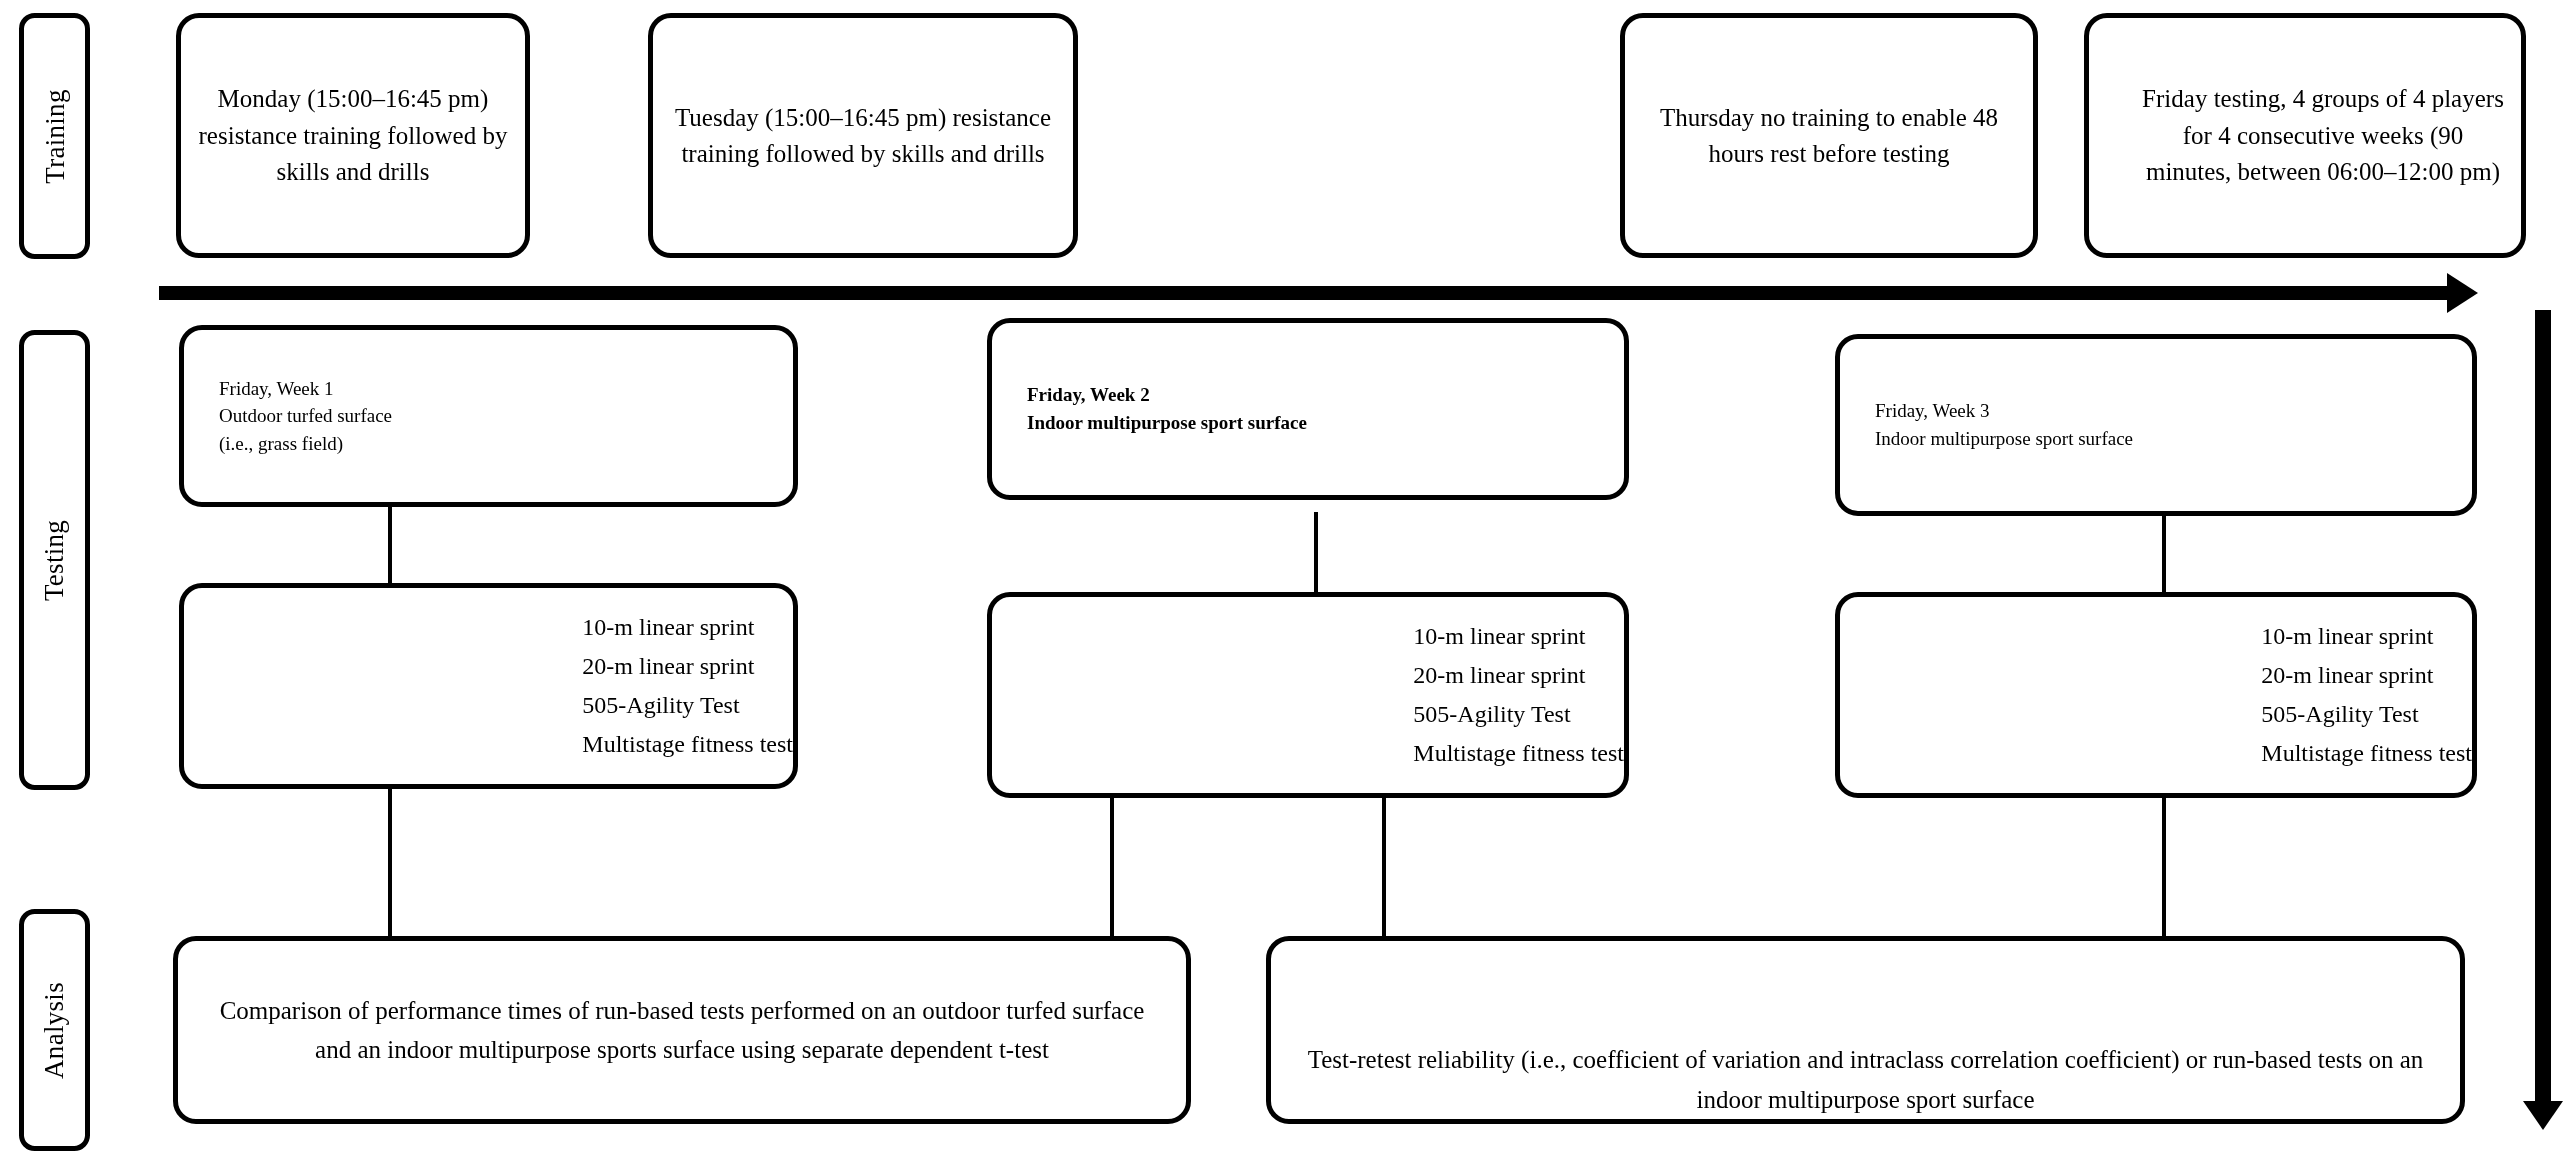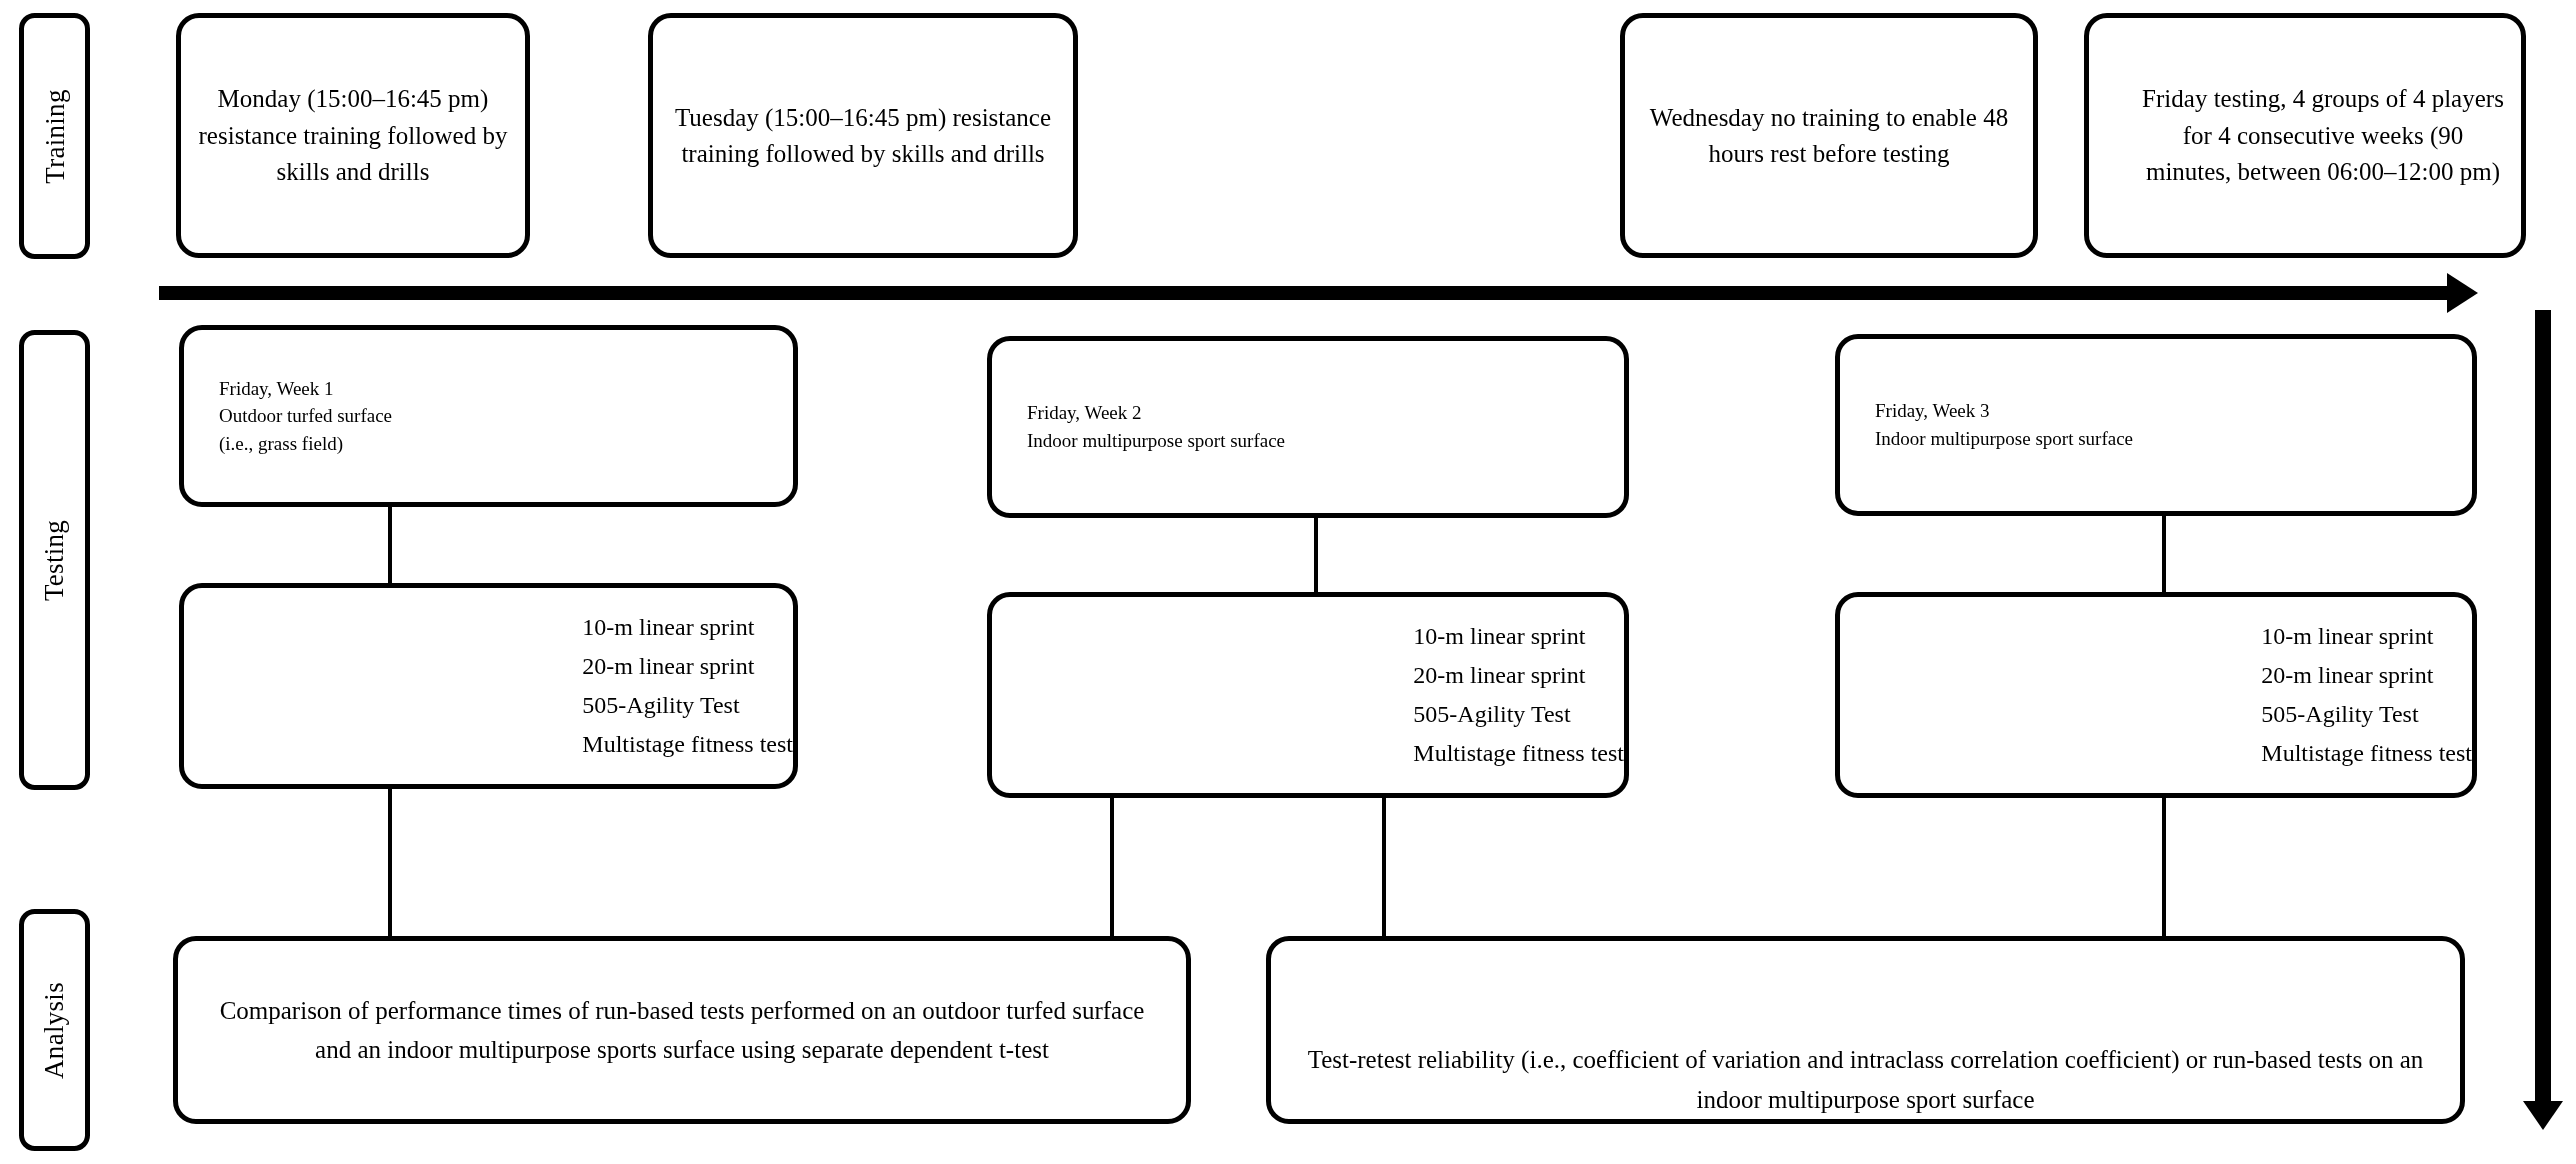--- a/index.html
+++ b/index.html
@@ -123,21 +123,21 @@
   <div class="box train-box" style="left:176px; top:13.3px; width:354px; height:245px;">
     <span class="txt">Monday (15:00–16:45 pm) resistance training followed by skills and drills</span>
   </div>
 
   <div class="box train-box" style="left:648px; top:13.3px; width:430px; height:245px;">
     <span class="txt">Tuesday (15:00–16:45 pm) resistance training followed by skills and drills</span>
   </div>
 
 
   <div class="box train-box" style="left:1620px; top:13.3px; width:418px; height:245px;">
-    <span class="txt">Wednesday no training to enable 48 hours rest before testing</span>
+    <span class="txt">Thursday no training to enable 48 hours rest before testing</span>
   </div>
 
   <div class="box train-box" style="left:2084px; top:13.3px; width:442px; height:245px;padding-left:36px;">
     <span class="txt">Friday testing, 4 groups of 4 players for 4 consecutive weeks (90 minutes, between 06:00–12:00 pm)</span>
   </div>
 
   <div class="h-arrow-shaft" style="left:159px; top:286px; width:2290px;"></div>
   <div class="h-arrow-head" style="left:2447px; top:273px;"></div>
 
   <div class="v-arrow-shaft" style="left:2535px; top:310px; height:793px;"></div>
@@ -151,21 +151,21 @@
   <div class="vline" style="left:1110px; top:796px; height:146px;"></div>
   <div class="vline" style="left:1382px; top:796px; height:146px;"></div>
   <div class="vline" style="left:2162px; top:796px; height:146px;"></div>
 
   <div class="box week-box" style="left:179px; top:325px; width:619px; height:182px;">
     <span class="txt">Friday, Week 1
 Outdoor turfed surface
 (i.e., grass field)</span>
   </div>
 
-  <div class="box week-box" style="left:987px; top:336px; width:642px; height:182px;">
+  <div class="box week-box" style="left:987px; top:318px; width:642px; height:182px;font-weight:bold;">
     <span class="txt">Friday, Week 2
 Indoor multipurpose sport surface</span>
   </div>
 
   <div class="box week-box" style="left:1835px; top:334px; width:642px; height:182px;">
     <span class="txt">Friday, Week 3
 Indoor multipurpose sport surface</span>
   </div>
 
   <div class="box tests-box" style="left:179px; top:583px; width:619px; height:206px;">

